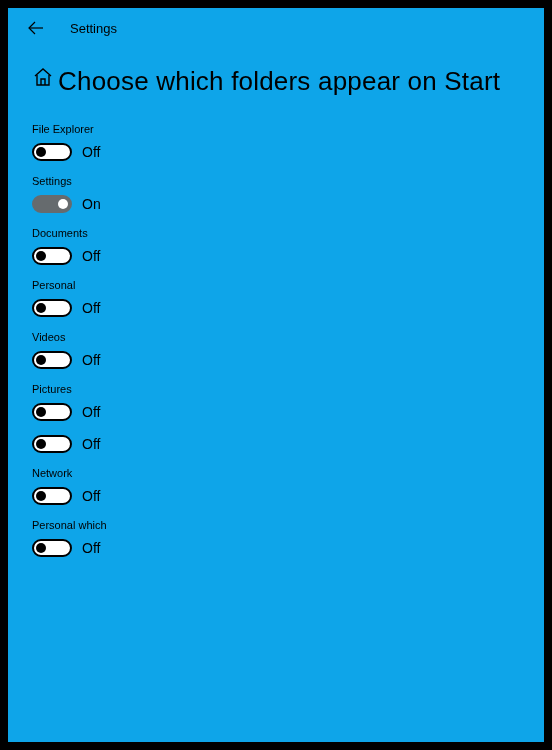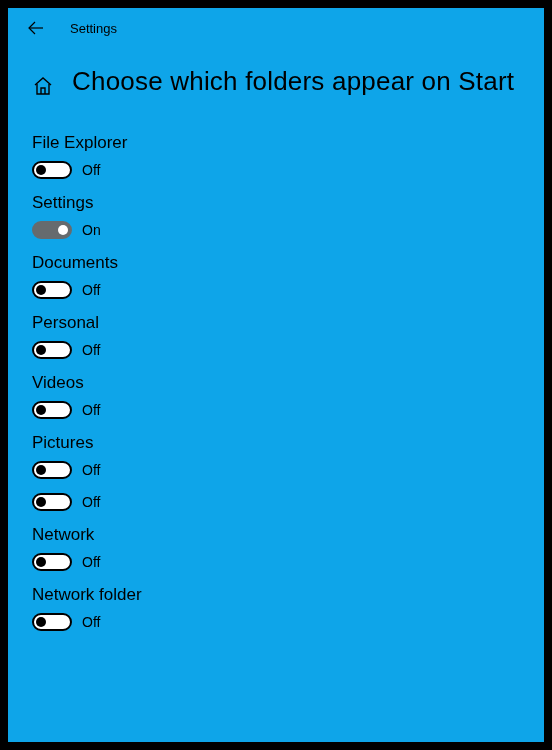--- a/index.html
+++ b/index.html
@@ -36,23 +36,23 @@
     .app-title {
       font-size: 13px;
       font-weight: 400;
       color: #000;
     }
     .content {
       padding: 18px 24px 0 24px;
     }
     .header-row {
       display: flex;
-      align-items: flex-end;
-      gap: 18px;
-      margin-bottom: 36px;
+      align-items: flex-start;
+      gap: 4px;
+      margin-bottom: 26px;
     }
     .home-icon {
       width: 22px;
       height: 22px;
       color: #000;
       display: flex;
       align-items: center;
       justify-content: center;
       cursor: pointer;
     }
@@ -61,21 +61,21 @@
       font-size: 26px;
       font-weight: 400;
       color: #000;
       letter-spacing: 0.2px;
     }
     .items { }
     .item {
       margin-bottom: 14px;
     }
     .item-label {
-      font-size: 17px;
+      font-size: 11px;
       color: #000;
       margin-bottom: 8px;
       display: block;
     }
     .toggle-row {
       display: flex;
       align-items: center;
       gap: 10px;
     }
     .toggle {
@@ -198,21 +198,21 @@
           </div>
         </div>
         <div class="item">
           <span class="item-label">Network</span>
           <div class="toggle-row">
             <div class="toggle off"></div>
             <span class="toggle-state">Off</span>
           </div>
         </div>
         <div class="item">
-          <span class="item-label">Network folder</span>
+          <span class="item-label">Personal which</span>
           <div class="toggle-row">
             <div class="toggle off"></div>
             <span class="toggle-state">Off</span>
           </div>
         </div>
       </div>
   </div>
 
 </div>
 

